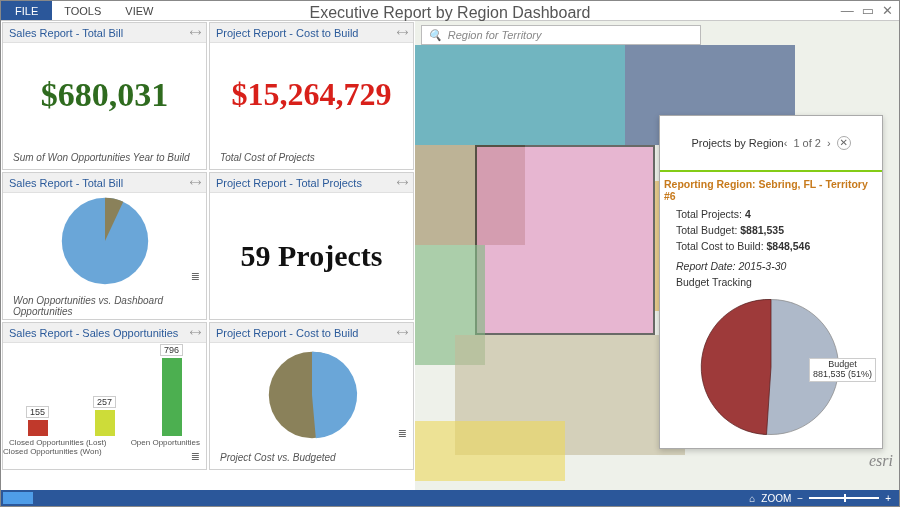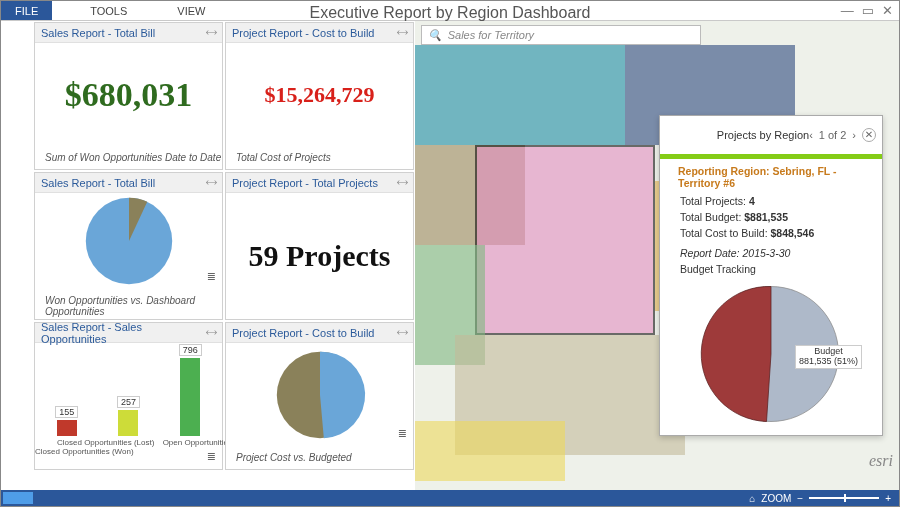--- a/index.html
+++ b/index.html
@@ -1,61 +1,61 @@
 <!DOCTYPE html>
 <html><head>
 <meta charset="utf-8">
 <style>
   * { box-sizing: border-box; margin: 0; padding: 0; }
   body { font-family: "Segoe UI", Arial, sans-serif; font-size: 12px; color: #333; background: #fff; width: 900px; height: 507px; overflow: hidden; border: 1px solid #888; position: relative; }
-  .menubar { height: 20px; background: #fff; display: flex; align-items: stretch; font-size: 11px; border-bottom: 1px solid #c9c9c9; position: relative; gap: 26px; }
+  .menubar { height: 20px; background: #fff; display: flex; align-items: stretch; font-size: 11px; border-bottom: 1px solid #c9c9c9; position: relative; }
   .menubar .file { background: #2b579a; color: #fff; padding: 2px 14px; display: flex; align-items: center; font-size: 11px; }
   .menubar .menu-item { padding: 2px 12px; display: flex; align-items: center; color: #444; }
   .menubar .title { position: absolute; left: 0; right: 0; text-align: center; color: #555; font-size: 16px; top: 3px; pointer-events: none; }
   .menubar .winbtns { margin-left: auto; display: flex; gap: 8px; padding: 2px 6px; color: #777; font-size: 13px; }
   .content { position: absolute; top: 20px; left: 0; right: 0; bottom: 16px; display: flex; }
   .left { width: 414px; display: flex; flex-direction: column; }
   .right { flex: 1; position: relative; background: #e8eee6; }
-  .panel-row { display: flex; height: 150px; padding-left: 32px; }
+  .panel-row { display: flex; height: 150px; }
   .panel { flex: 1; border: 1px solid #d0d0d0; background: #fff; display: flex; flex-direction: column; position: relative; margin: 1px; }
   .panel-header { height: 20px; background: #f0f0f0; color: #2b5a9a; font-size: 11px; padding: 3px 6px; display: flex; align-items: center; justify-content: space-between; border-bottom: 1px solid #e0e0e0; }
   .panel-header .expand { color: #888; font-size: 11px; transform: rotate(45deg); }
   .panel-body { flex: 1; display: flex; flex-direction: column; align-items: center; justify-content: center; position: relative; }
   .bignum-green { font-size: 34px; font-weight: bold; color: #2f6b1f; font-family: Georgia, serif; }
-  .bignum-red { font-size: 22px; font-weight: bold; color: #d8201a; font-family: Georgia, serif; }
+  .bignum-red { font-size: 32px; font-weight: bold; color: #d8201a; font-family: Georgia, serif; }
   .bignum-black { font-size: 30px; font-weight: bold; color: #111; font-family: Georgia, serif; }
   .caption { font-size: 10px; font-style: italic; color: #555; margin-top: 6px; align-self: flex-start; padding-left: 10px; padding-bottom: 6px; }
   .legend-icon { position: absolute; right: 6px; bottom: 6px; font-size: 11px; color: #666; }
   .bars { display: flex; align-items: flex-end; gap: 18px; height: 80px; padding: 0 10px; }
   .bar-wrap { display: flex; flex-direction: column; align-items: center; }
   .bar-label { font-size: 9px; background: #fff; border: 1px solid #ccc; padding: 0 3px; margin-bottom: 2px; }
   .bar { width: 20px; }
   .bar-red { background: #c0392b; }
   .bar-ylw { background: #cddc39; }
   .bar-grn { background: #4caf50; }
-  .axis-labels { display: flex; justify-content: space-between; font-size: 8px; color: #555; width: 100%; padding: 2px 6px 0 6px; margin-left: 16px; }
+  .axis-labels { display: flex; justify-content: space-between; font-size: 8px; color: #555; width: 100%; padding: 2px 6px 0 6px; }
   .searchbar { position: absolute; top: 4px; left: 6px; width: 280px; height: 20px; background: #fff; border: 1px solid #bbb; display: flex; align-items: center; padding: 0 6px; color: #888; font-style: italic; font-size: 11px; gap: 6px; }
   
   .region { position: absolute; opacity: 0.6; }
   .r-teal   { background: #1e8ea3; }
   .r-brown  { background: #9c8a5d; }
   .r-navy   { background: #2d4a7d; }
   .r-pink   { background: #e48fc2; }
   .r-green  { background: #7fb77e; }
   .r-orange { background: #e2b24e; }
   .r-yellow { background: #ecd95b; }
   .r-tan    { background: #c3ba9a; }
   .r-base   { background: #f2f4ed; }
   .popup { position: absolute; top: 94px; right: 16px; width: 224px; background: #fff; border: 1px solid #aaa; box-shadow: 0 2px 6px rgba(0,0,0,.2); font-size: 11px; }
-  .popup-head { display: flex; align-items: center; justify-content: flex-end; padding: 12px 6px; border-bottom: 5px solid #84cc16; }
+  .popup-head { display: flex; align-items: center; justify-content: center; padding: 20px 6px; border-bottom: 2px solid #84cc16; }
   .popup-head .nav { display: flex; align-items: center; gap: 6px; color: #666; }
   .popup-head .close { border: 1px solid #aaa; border-radius: 50%; width: 14px; height: 14px; font-size: 10px; line-height: 12px; text-align: center; color: #666; }
-  .popup-body { padding: 6px 18px; }
+  .popup-body { padding: 6px 4px; }
   .popup .region-name { color: #c77a1c; font-weight: bold; margin-bottom: 6px; font-size: 10.5px; }
-  .popup .row { margin: 4px 2px; font-size: 10.5px; }
+  .popup .row { margin: 4px 12px; font-size: 10.5px; }
   .popup .pie-wrap { display: flex; justify-content: center; margin-top: 4px; position: relative; }
   .popup .pie-label { position: absolute; right: 2px; top: 66px; font-size: 9px; background: #fff; border: 1px solid #ccc; padding: 1px 3px; text-align: center; line-height: 1.1; }
   .statusbar { position: absolute; left: 0; right: 0; bottom: 0; height: 16px; background: #2b579a; color: #fff; display: flex; align-items: center; justify-content: flex-end; font-size: 10px; padding: 0 8px; gap: 6px; }
   .statusbar .progress { position: absolute; left: 2px; top: 2px; height: 12px; width: 30px; background: #4f9de8; }
   .esri { position: absolute; right: 6px; bottom: 20px; color: #888; font-style: italic; font-family: Georgia, serif; font-size: 16px; }
   .zoom-slider { width: 70px; height: 2px; background: #fff; position: relative; }
   .zoom-slider .thumb { position: absolute; top: -3px; left: 35px; width: 2px; height: 8px; background: #fff; }
   svg.pie { display: block; }
 </style>
 </head>
@@ -79,21 +79,21 @@
 
     <div class="panel-row">
       <div class="panel">
         <div class="panel-header">
           <span>Sales Report - Total Bill</span>
           <span class="expand">⤢</span>
         </div>
         <div class="panel-body">
           <div class="bignum-green">$680,031</div>
         </div>
-        <div class="caption">Sum of Won Opportunities Date to Date</div>
+        <div class="caption">Sum of Won Opportunities Year to Build</div>
       </div>
       <div class="panel">
         <div class="panel-header">
           <span>Project Report - Cost to Build</span>
           <span class="expand">⤢</span>
         </div>
         <div class="panel-body">
           <div class="bignum-red">$15,264,729</div>
         </div>
         <div class="caption">Total Cost of Projects</div>
@@ -179,21 +179,21 @@
     <div class="region r-navy" style="left:210px;top:24px;width:170px;height:100px"></div>
     <div class="region r-brown" style="left:0;top:124px;width:110px;height:100px"></div>
     <div class="region r-pink" style="left:60px;top:124px;width:180px;height:190px; border:2px solid #111;"></div>
     <div class="region r-green" style="left:0;top:224px;width:70px;height:120px"></div>
     <div class="region r-orange" style="left:240px;top:160px;width:100px;height:130px"></div>
     <div class="region r-tan" style="left:40px;top:314px;width:230px;height:120px"></div>
     <div class="region r-yellow" style="left:0;top:400px;width:150px;height:60px"></div>
 
     <div class="searchbar">
       <span>🔍</span>
-      <span>Sales for Territory</span>
+      <span>Region for Territory</span>
     </div>
 
     <div class="popup">
       <div class="popup-head">
         <span>Projects by Region</span>
         <div class="nav">
           <span>‹</span>
           <span>1 of 2</span>
           <span>›</span>
           <span class="close">✕</span>

